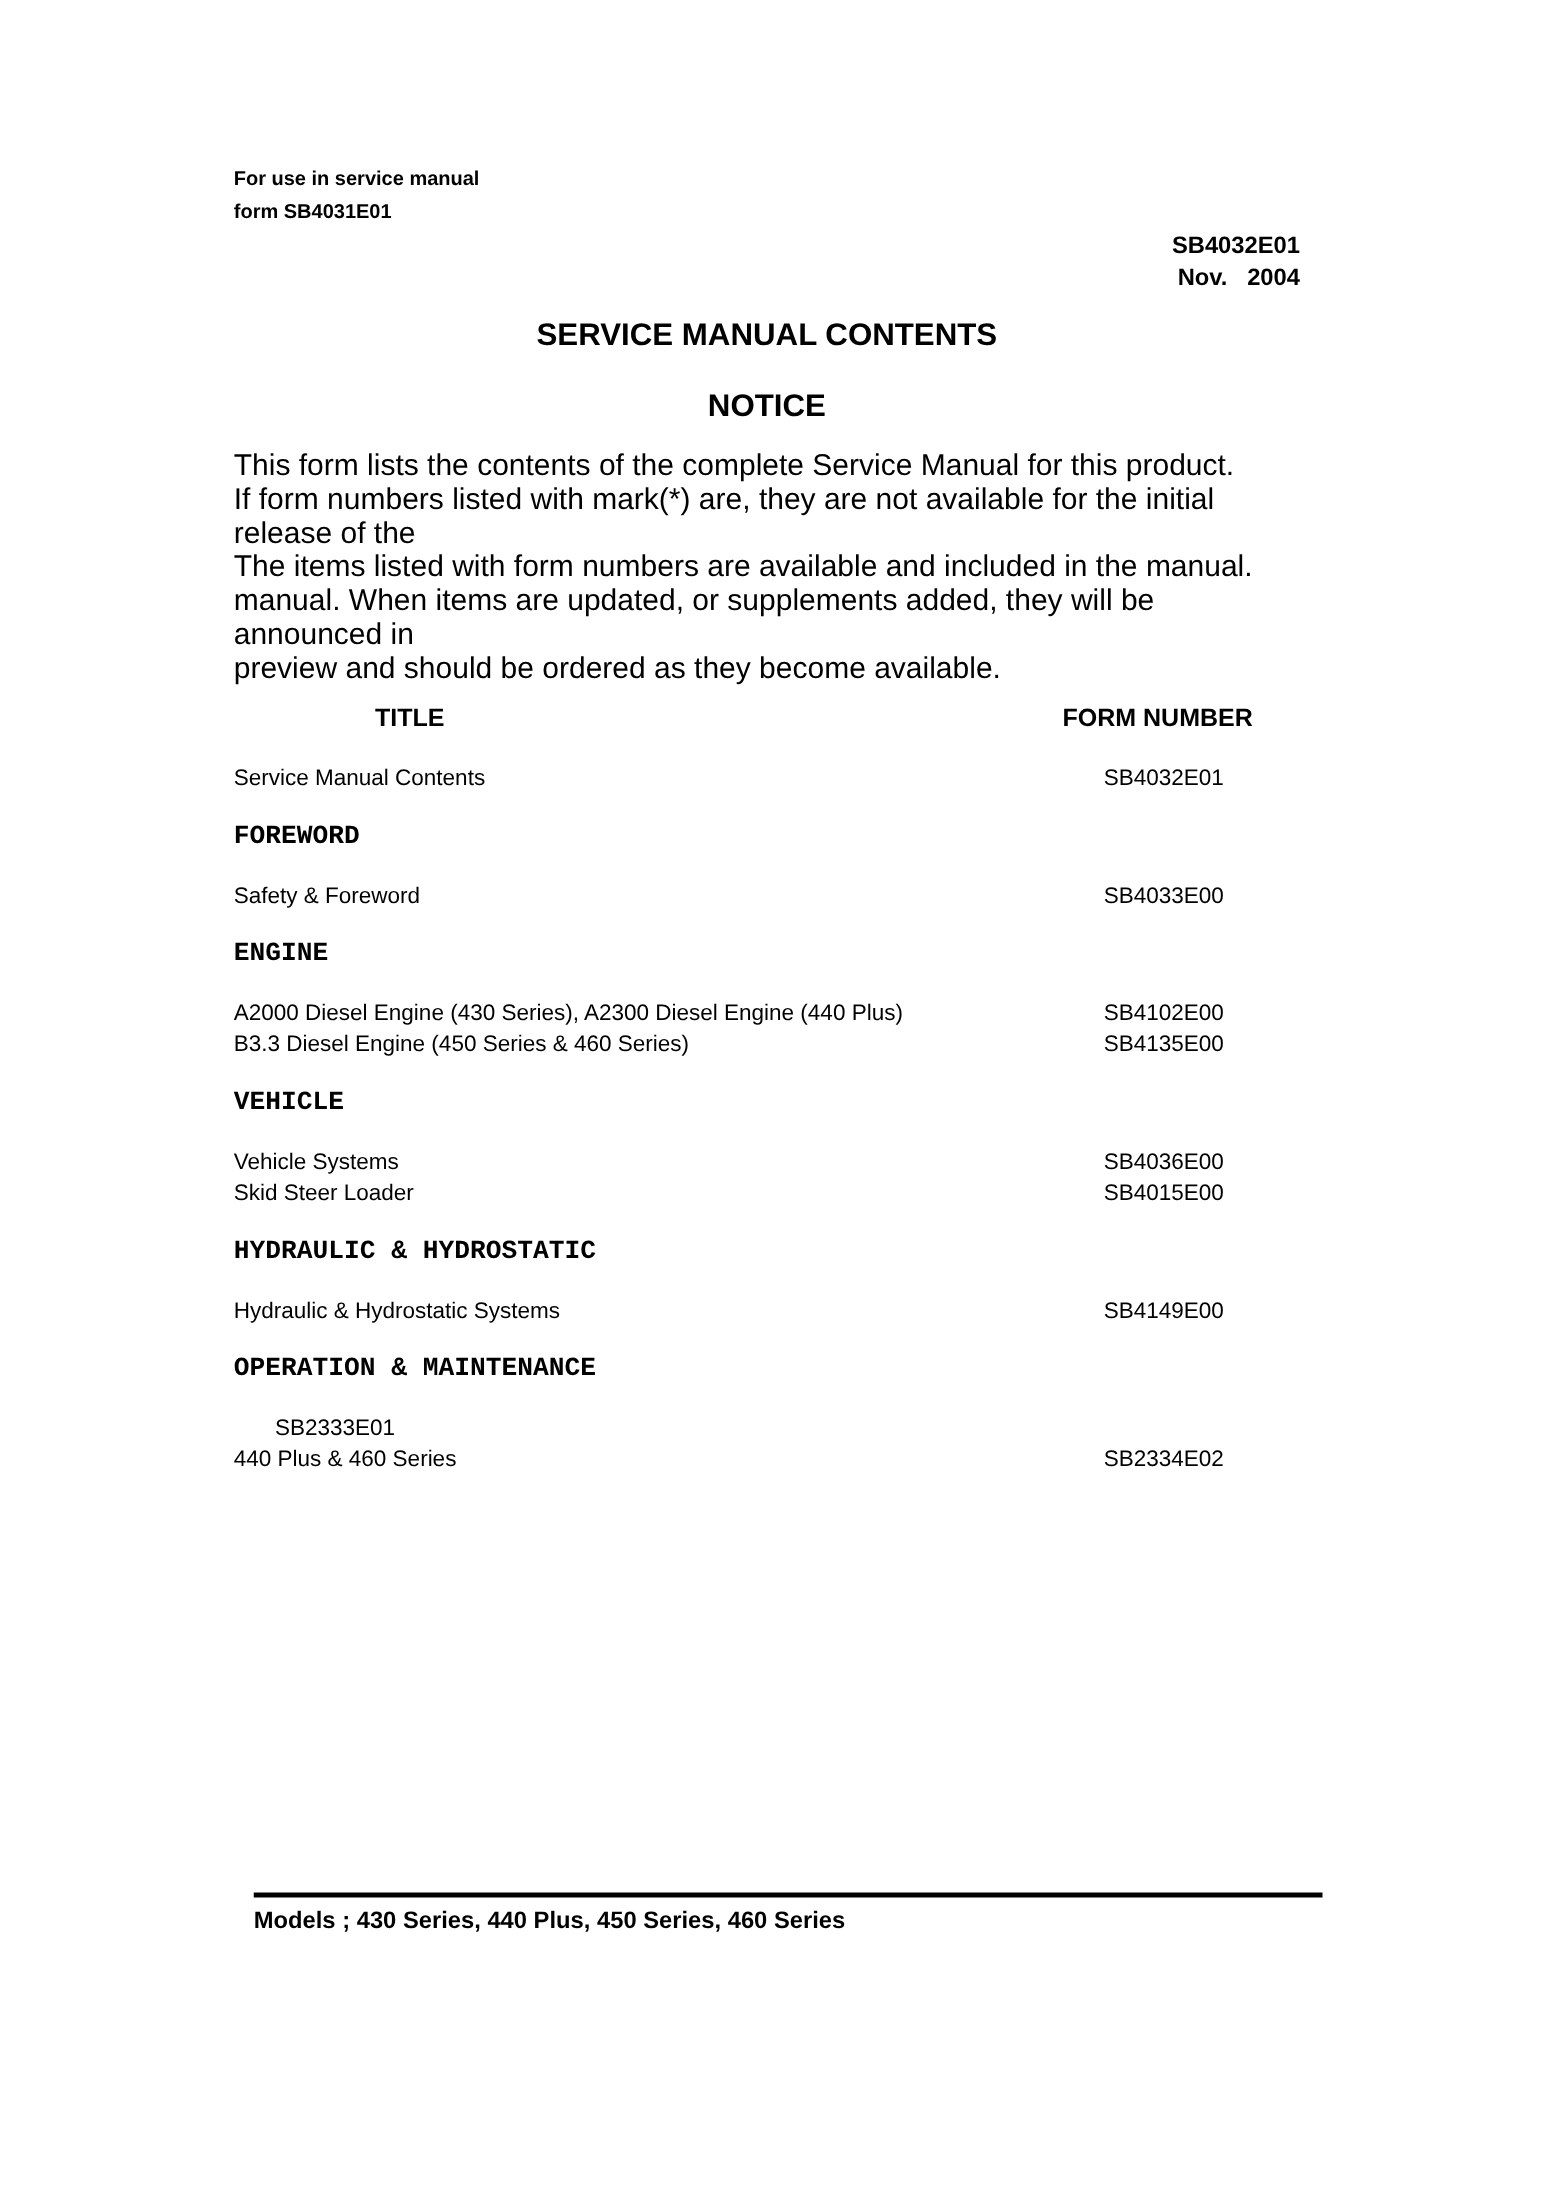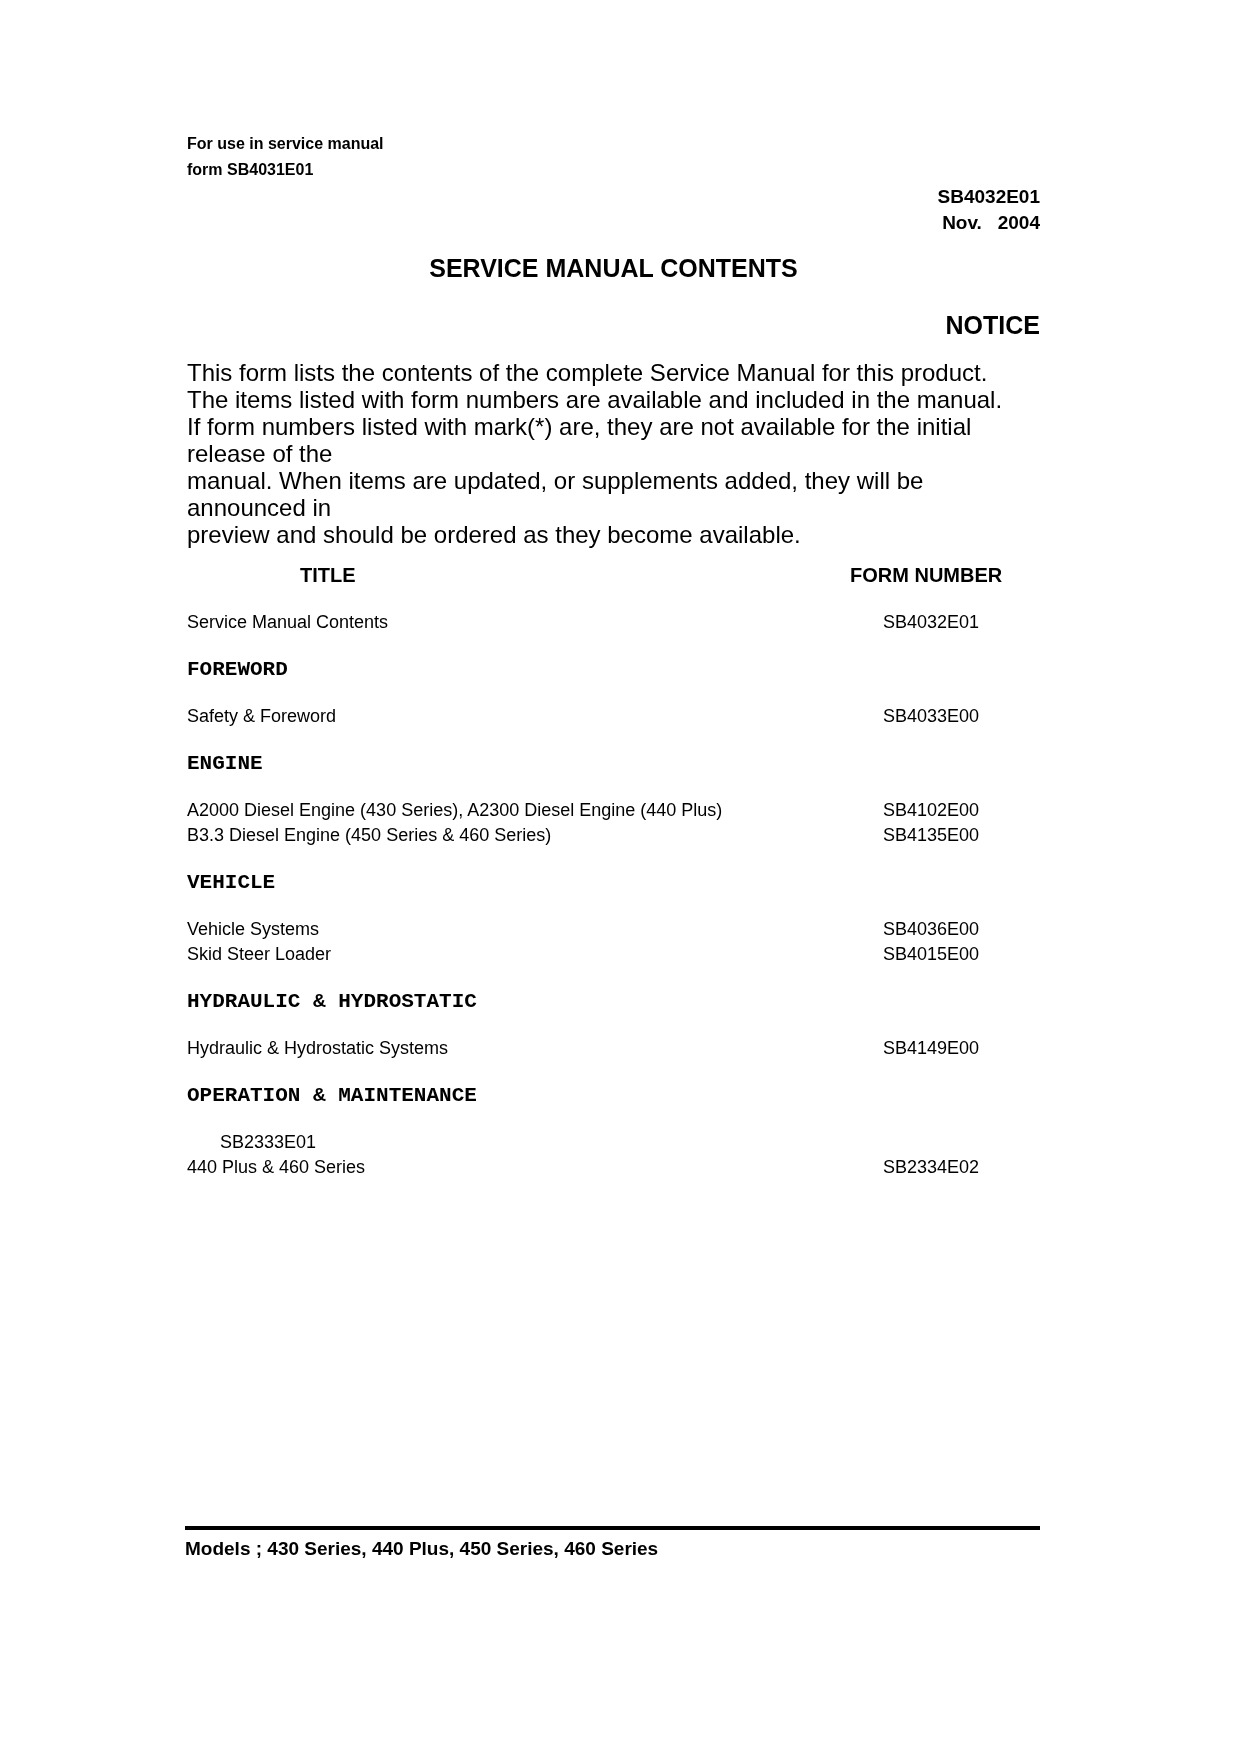--- a/index.html
+++ b/index.html
@@ -38,21 +38,21 @@
   }
   .hdr-right .date { white-space: pre; }
   .main-title {
     text-align: center;
     font-size: 25px;
     font-weight: bold;
     line-height: 30px;
     margin-top: 17px;
   }
   .notice-title {
-    text-align: right;
+    text-align: center;
     font-size: 25px;
     font-weight: bold;
     line-height: 30px;
     margin-top: 27px;
   }
   .notice-body {
     margin-top: 19px;
     font-size: 24px;
     line-height: 27px;
   }
@@ -76,24 +76,23 @@
   }
   .toc-row {
     display: flex;
     font-size: 18px;
     line-height: 25px;
   }
   .row-title { flex: 1; }
   .row-form  { width: 190px; flex: none; padding-left: 33px; }
   .footer {
     position: absolute;
-    left: 185px;
+    left: 203px;
     width: 855px;
     top: 1514px;
-    margin-top: 12px;
   }
   .footer .rule {
     height: 4px;
     background: #000000;
   }
   .footer .models {
     margin-top: 7px;
     font-size: 19px;
     font-weight: bold;
     line-height: 24px;
@@ -114,22 +113,22 @@
       <div>SB4032E01</div>
       <div class="date">Nov.   2004</div>
     </div>
 
     <div class="main-title">SERVICE MANUAL CONTENTS</div>
 
     <div class="notice-title">NOTICE</div>
 
     <div class="notice-body">
       <div>This form lists the contents of the complete Service Manual for this product.</div>
+      <div>If form numbers listed with mark(*) are, they are not available for the initial release of the</div>
       <div>The items listed with form numbers are available and included in the manual.</div>
-      <div>If form numbers listed with mark(*) are, they are not available for the initial release of the</div>
       <div>manual. When items are updated, or supplements added, they will be announced in</div>
       <div>preview and should be ordered as they become available.</div>
     </div>
 
     <div class="col-headers">
       <div class="col-title">TITLE</div>
       <div class="col-form">FORM NUMBER</div>
     </div>
 
     <div id="toc">

